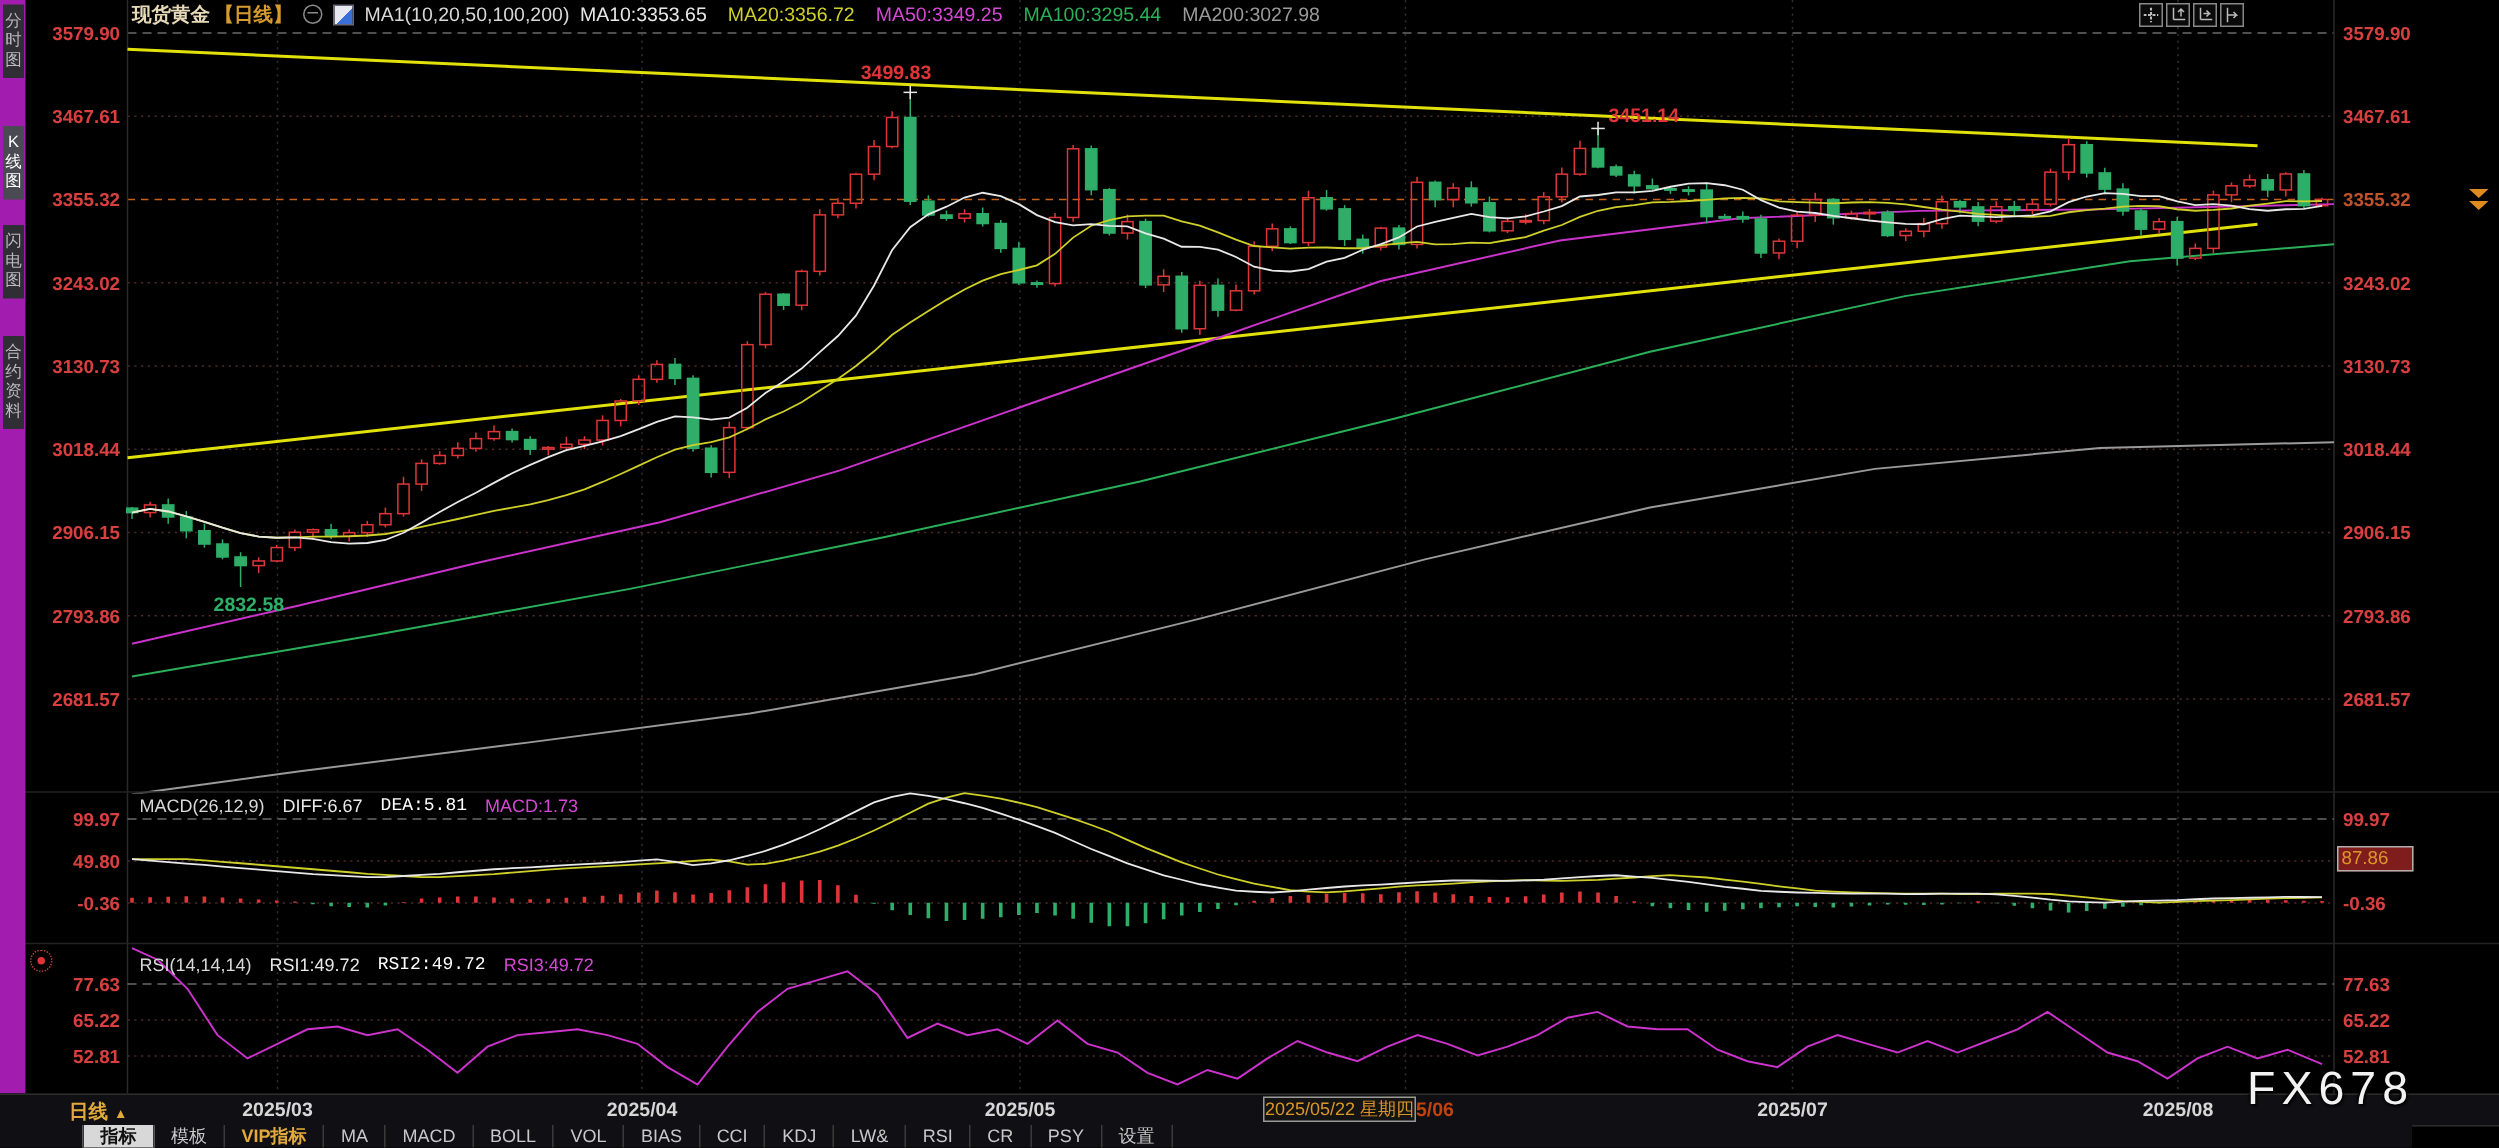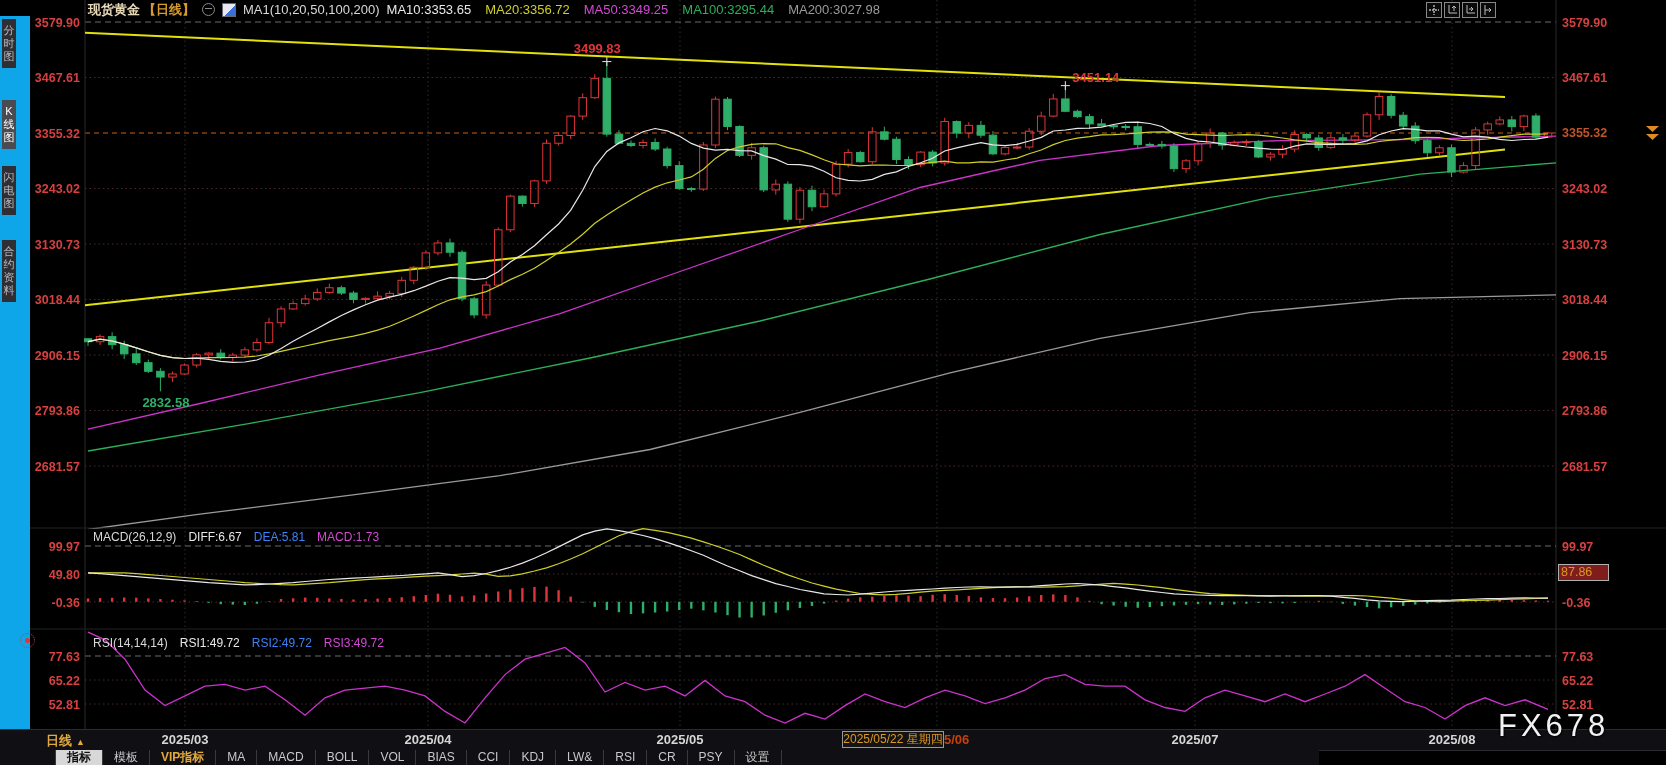--- a/index.html
+++ b/index.html
@@ -1,20 +1,20 @@
 <!DOCTYPE html>
 <html><head>
 <meta charset="utf-8">
 <style>
   html,body{margin:0;padding:0;background:#000;}
   body{width:1666px;height:765px;position:relative;overflow:hidden;
        font-family:"Liberation Sans",sans-serif;-webkit-font-smoothing:antialiased;}
   #chart-svg{position:absolute;left:0;top:0;z-index:1;}
   
-  #sidebar{position:absolute;left:0;top:16px;width:30px;height:729px;background:#0ea5e9;z-index:2;}
+  #sidebar{position:absolute;left:0;top:0;width:17px;height:729px;background:#a21caf;z-index:2;}
   .side-item{position:absolute;left:2px;width:14px;padding:5px 0;background:#2e2e34;color:#b9b9bf;
              font-size:11px;line-height:13px;text-align:center;word-break:break-all;cursor:pointer;}
   .side-item.sel{background:#4a4a52;color:#ffffff;}
   
   #header{position:absolute;left:88px;top:1px;height:17px;display:flex;align-items:center;gap:7px;
           font-size:13px;z-index:3;white-space:nowrap;}
   #symbol{color:#e6d9b8;font-weight:700;}
   #period-tag{color:#d69b2f;font-weight:700;margin-left:-4px;}
   .circ-icon{width:11px;height:11px;border:1px solid #8a8a8a;border-radius:50%;position:relative;}
   .circ-icon::after{content:"";position:absolute;left:2px;right:2px;top:4px;height:1px;background:#8a8a8a;}
@@ -23,39 +23,39 @@
   #ma-set{color:#d8d8d8;}
   .ma-chip{font-size:13px;}
   
   #tr-icons{position:absolute;right:170px;top:2px;display:flex;gap:2px;z-index:3;}
   .tbtn{width:14px;height:14px;border:1px solid #888;background:#0a0a0a;color:#bbb;display:flex;
         align-items:center;justify-content:center;cursor:pointer;}
   
   .panel-head{position:absolute;display:flex;gap:12px;font-size:12px;z-index:3;white-space:nowrap;}
   .ph-title{color:#d8d8d8;}
   .ph-white{color:#e8e8e8;}
-  .ph-yellow{color:#3b82f6;}
+  .ph-yellow{color:#ffffff;font-family:Liberation Mono, monospace;}
   .ph-mag{color:#d548d5;}
   #sun-icon{position:absolute;left:20px;top:633px;width:13px;height:13px;border:1px dotted #c04040;
             border-radius:50%;z-index:3;}
   #sun-icon::after{content:"";position:absolute;left:4px;top:4px;width:5px;height:5px;border-radius:50%;background:#e03538;}
   
   #macd-box{position:absolute;left:1558px;top:552px;width:47px;height:15px;border:1px solid #b0b0b0;
             background:#7f1d1d;color:#dc9628;font-size:12.5px;line-height:15px;text-align:left;padding-left:2px;z-index:3;margin-top:12px;}
   
   #date-row{position:absolute;left:0;top:729px;width:1666px;height:20px;background:#101014;
             border-top:1px solid #2c2c2c;border-bottom:1px solid #2c2c2c;z-index:4;}
   #period-sel{position:absolute;left:30px;top:2px;color:#e2a93c;font-size:13px;font-weight:700;cursor:pointer;margin-left:16px;}
   #period-sel .arr{font-size:9px;margin-left:4px;}
   .dtick{position:absolute;top:2px;transform:translateX(-50%);color:#d6d6d6;font-size:13px;font-weight:600;}
   #xhair-box{position:absolute;left:842px;top:1px;width:100px;height:15px;border:1px solid #999;
              background:#141414;color:#dc9628;font-size:12px;line-height:15px;text-align:center;z-index:5;}
   #partial-tick{position:absolute;left:944px;top:2px;color:#c2410c;font-size:13px;font-weight:600;z-index:4;}
   
-  #toolbar{position:absolute;left:0;top:750px;width:1319px;height:15px;background:#101014;display:flex;
+  #toolbar{position:absolute;left:0;top:750px;width:1608px;height:15px;background:#101014;display:flex;
            align-items:stretch;z-index:4;padding-left:55px;box-sizing:border-box;}
   .tb-item{font-size:12px;color:#c8c8c8;line-height:15px;padding:0 11px;border-right:1px solid #3a3a3a;
            cursor:pointer;white-space:nowrap;}
   .tb-item:first-child{border-left:1px solid #3a3a3a;}
   .tb-item.sel{background:#d8d8d8;color:#111;font-weight:700;}
   .tb-item.vip{color:#e2a93c;font-weight:700;}
   
   #watermark{position:absolute;left:1498px;top:708px;font-size:31px;letter-spacing:4px;color:#f2f2f2;
              text-shadow:1px 1px 2px #000,-1px -1px 2px #000;z-index:6;font-weight:500;}
 </style>

